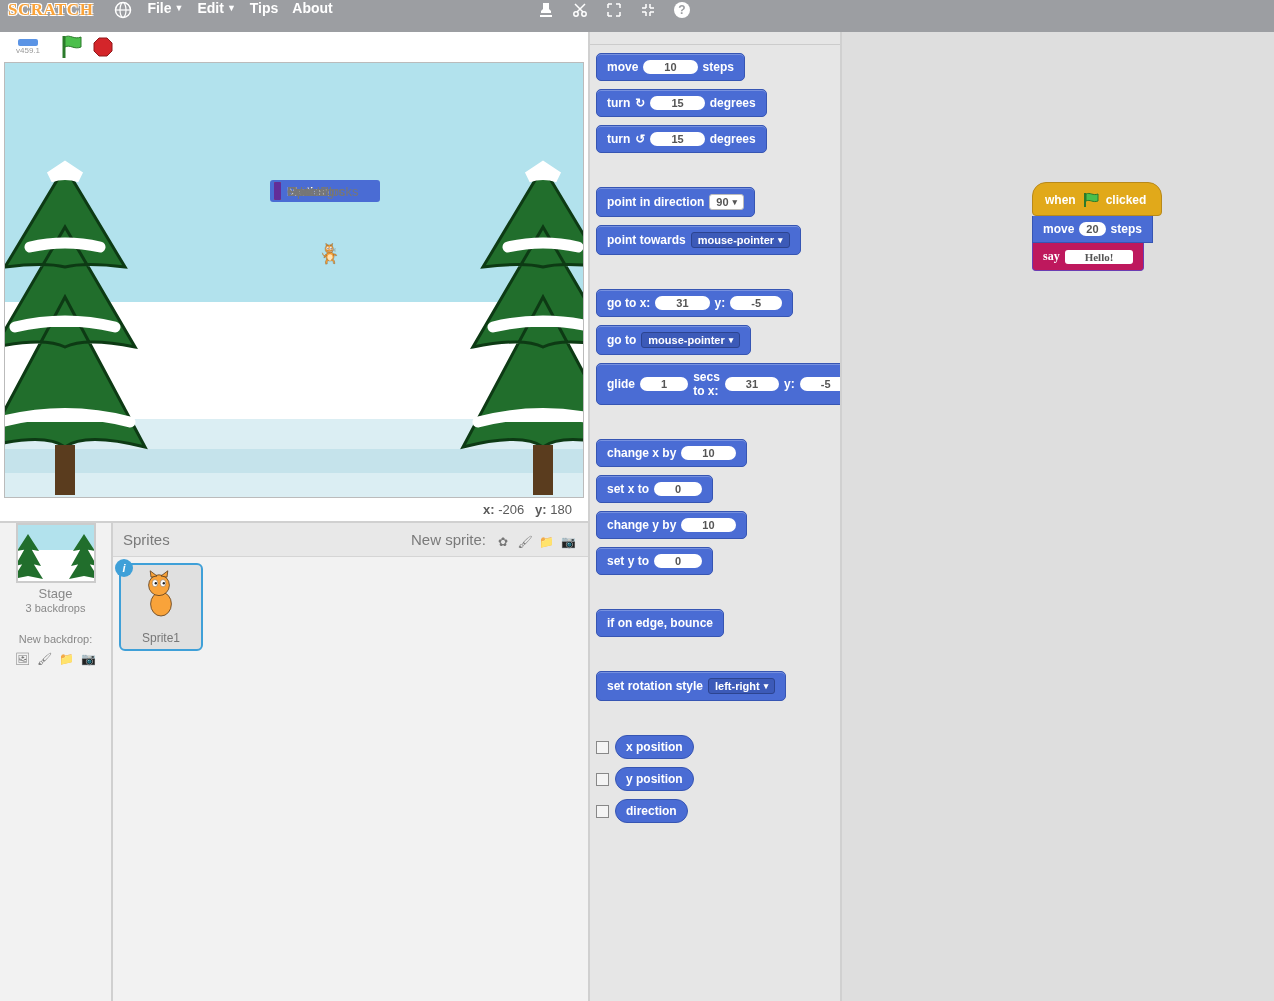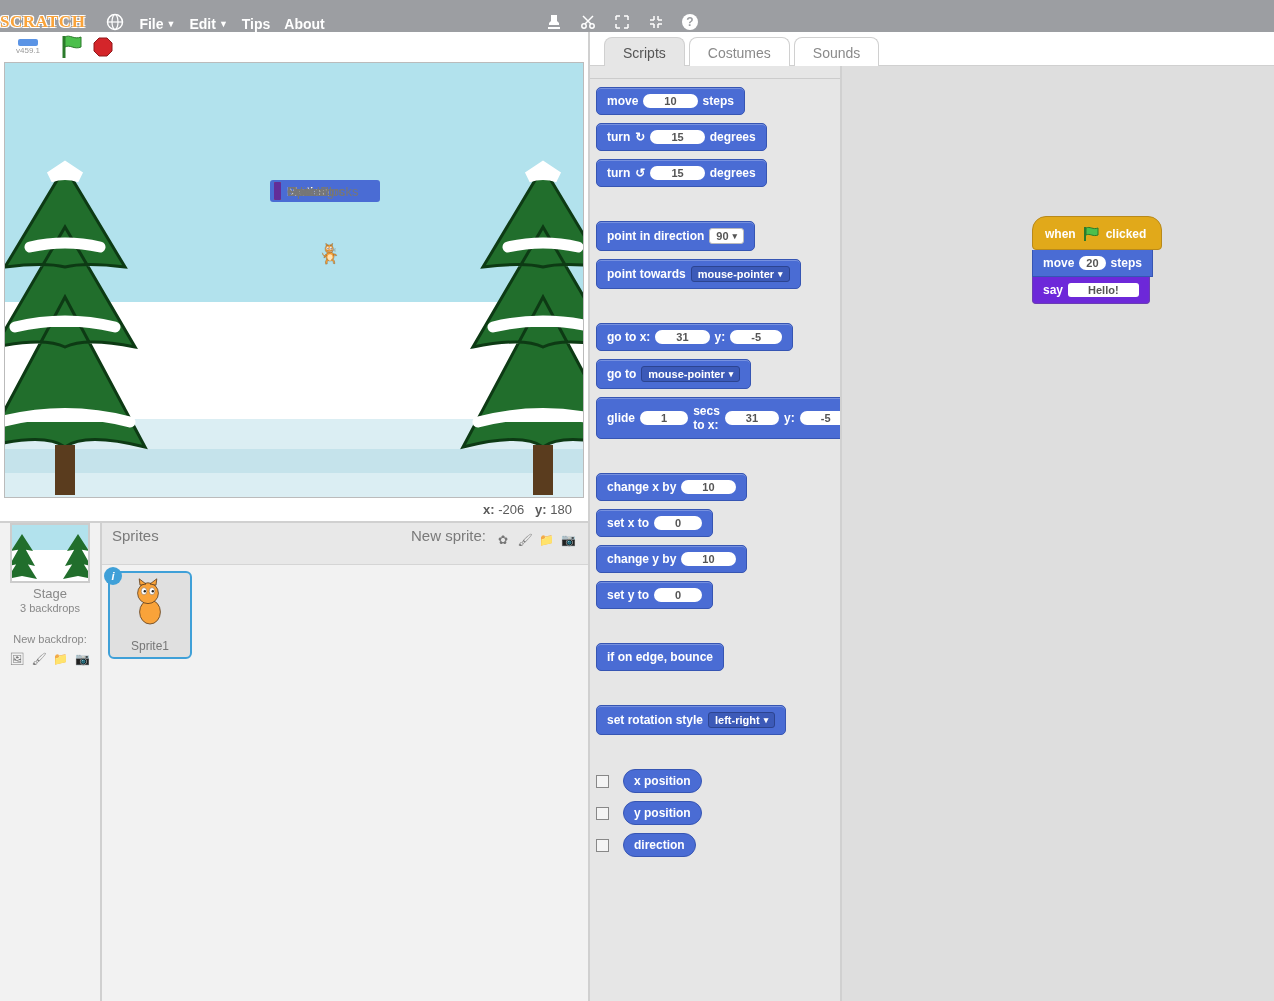--- a/index.html
+++ b/index.html
@@ -1,19 +1,19 @@
 <!DOCTYPE html>
 <html><head>
 <meta charset="utf-8">
 <style>
   * { box-sizing: border-box; margin: 0; padding: 0; }
   body { font-family: "Helvetica Neue", Arial, sans-serif; font-size: 12px; background: #fff; width: 1274px; height: 1001px; overflow: hidden; }
 
   
-  .menubar { height: 32px; background: #9c9ea2; display: flex; align-items: flex-end; padding: 0 0; color: #fff; font-weight: bold; font-size: 14px; gap: 14px; }
+  .menubar { height: 32px; background: #9c9ea2; display: flex; align-items: flex-start; padding: 0 8px; color: #fff; font-weight: bold; font-size: 14px; gap: 14px; }
   .scratch-logo { font-family: "Comic Sans MS", cursive; color: #f9a33a; text-shadow: -1px -1px 0 #fff, 1px -1px 0 #fff, -1px 1px 0 #fff, 1px 1px 0 #fff; font-size: 17px; letter-spacing: 0.5px; margin-right: 6px; }
   .menu-item { cursor: pointer; display: flex; align-items: center; gap: 3px; }
   .dropdown-caret { font-size: 9px; }
   .menu-spacer { flex: 1; }
   .menu-icon { width: 20px; height: 20px; display: inline-flex; align-items: center; justify-content: center; }
 
   .content { display: flex; height: calc(1001px - 32px); }
 
   
   .left-col { width: 590px; display: flex; flex-direction: column; border-right: 2px solid #d0d0d0; }
@@ -29,31 +29,31 @@
   .snow-ground { position: absolute; bottom: 0; left: 0; right: 0; top:55%; background: #fff; }
   .snow-band1{position:absolute;left:0;right:0;height:30px;bottom:48px;background:#dbeef3;}
   .snow-band2{position:absolute;left:0;right:0;height:24px;bottom:24px;background:#c5e3eb;}
   .snow-band3{position:absolute;left:0;right:0;height:24px;bottom:0;background:#dbeef3;}
   .tree { position: absolute; }
   .cat { position: absolute; left: 270px; top: 180px; width:110px; height:140px; }
   .coords { text-align: right; padding: 4px 16px; color:#5a5a5a; font-size:13px; font-weight:bold;}
   .coords span{font-weight:normal;}
 
   .sprites-area { flex:1; border-top:2px solid #d0d0d0; display:flex; }
-  .stage-col { width: 102px; border-right:2px solid #d0d0d0; display:flex; flex-direction:column; align-items:center; gap:1px; background:#f2f2f2;}
+  .stage-col { width: 113px; border-right:2px solid #d0d0d0; display:flex; flex-direction:column; align-items:center; gap:1px; background:#f2f2f2;}
   .stage-thumb { width:80px; height:60px; background:#b2e2ed; border:2px solid #ccc; position:relative; overflow:hidden; cursor:pointer;}
   .stage-thumb .mini-ground{position:absolute;bottom:0;left:0;right:0;height:55%;background:#fff;}
   .stage-lbl{color:#888;font-size:13px;margin-top:2px;}
   .stage-sub{color:#888;font-size:11px;}
   .new-backdrop-lbl{color:#888;font-size:11px;margin-top:18px;}
   .tool-icons-row{display:flex;gap:4px;margin-top:4px;}
   .tool-icons-row span{width:18px;height:18px;color:#777;cursor:pointer;display:flex;align-items:center;justify-content:center;}
 
   .sprites-col { flex:1; background:#f2f2f2; display:flex; flex-direction:column;}
-  .sprites-hdr{height:42px;display:flex;align-items:flex-start;padding:4px 10px;border-bottom:1px solid #d5d5d5;background:#e8e8e8;}
+  .sprites-hdr{height:34px;display:flex;align-items:center;padding:16px 10px;border-bottom:1px solid #d5d5d5;background:#e8e8e8;}
   .sprites-hdr-title{color:#7a7a7a;font-size:15px;}
   .sprites-hdr-spacer{flex:1;}
   .new-sprite-lbl{color:#7a7a7a;font-size:15px;margin-right:8px;}
   .sprite-list{padding:6px;display:flex;gap:8px;align-items:flex-start;}
   .sprite-item{width:84px;height:88px;border:2px solid #3fa0d8;border-radius:6px;background:#e0e0e0;position:relative;display:flex;flex-direction:column;align-items:center;justify-content:flex-end;padding-bottom:4px;cursor:pointer;}
   .sprite-item .info{position:absolute;top:-6px;left:-6px;width:18px;height:18px;background:#3fa0d8;border-radius:50%;color:#fff;display:flex;align-items:center;justify-content:center;font-weight:bold;font-size:11px;font-style:italic;}
   .sprite-name{color:#777;font-size:12px;}
   .sprite-canvas{flex:1;display:flex;align-items:center;justify-content:center;}
 
   
@@ -69,29 +69,29 @@
   .cat.active { background:#4a6cd4; color:#fff; font-weight:bold;}
   .cat-swatch{width:7px;height:18px;border-radius:1px;}
 
   .blocks-list { flex:1; padding:8px 6px; overflow:auto; display:flex; flex-direction:column; gap:8px; }
   .block-gap{height:18px;}
   .block { background:#4a6cd4; color:#fff; font-size:12px; font-weight:bold; padding:6px 10px; border-radius:5px; border:1px solid #3655b3; display:inline-flex; align-items:center; gap:5px; width:fit-content; cursor:grab; box-shadow: inset 0 1px 0 rgba(255,255,255,.25);}
   .block .num { background:#fff; color:#555; border-radius:10px; padding:1px 21px; font-weight:bold; font-size:11px;}
   .block .dd { background:#3c5ab8; border:1px solid #2c4490; padding:1px 6px; border-radius:3px; font-size:11px; display:inline-flex; align-items:center; gap:4px;text-align:right;}
   .block .dd:after{content:"▾";font-size:9px;}
   .block .dd.white{background:#fff;color:#555;border-color:#bbb;}
-  .reporter-row { display:flex; align-items:center; gap:14px;}
+  .reporter-row { display:flex; align-items:center; gap:6px;}
   .chk { width:13px;height:13px;border:1px solid #888;background:#f4f4f4;}
   .reporter { background:#4a6cd4;color:#fff;padding:4px 10px;border-radius:12px;font-size:12px;font-weight:bold;border:1px solid #3655b3;cursor:grab;}
 
   .script-area { flex:1; background:#dedede; position:relative; overflow:auto;}
   .script-stack { position:absolute; left:190px; top:150px; }
   .hat { background:#e1a91a;color:#fff;font-weight:bold;font-size:12px;padding:8px 12px 6px;border-radius:14px 14px 4px 4px;border:1px solid #b8891a;width:130px;display:flex;align-items:center;gap:6px;}
   .stack-block { background:#4a6cd4;color:#fff;font-weight:bold;font-size:12px;padding:6px 10px;border:1px solid #3655b3;border-top:none;display:flex;align-items:center;gap:5px;width:fit-content;min-width:110px;}
-  .stack-block.looks { background:#6d28d9;border-color:#6b3db3;}
+  .stack-block.looks { background:#be185d;border-color:#6b3db3;font-family:Liberation Serif, serif;}
   .stack-block .num{background:#fff;color:#555;border-radius:10px;padding:1px 7px;font-size:11px;}
   .stack-block .txt{background:#fff;color:#555;border-radius:3px;padding:1px 20px;font-size:11px;}
   .stack-block:last-child{border-radius:0 0 4px 4px;}
 
   svg { display:block; }
 </style>
 </head>
 <body>
 
 <div class="menubar">
@@ -258,25 +258,20 @@
               </svg>
             </div>
             <span class="sprite-name">Sprite1</span>
           </div>
         </div>
       </div>
     </div>
   </div>
 
   <div class="right-col">
-    <div class="tabs">
-      <div class="tab active">Scripts</div>
-      <div class="tab">Costumes</div>
-      <div class="tab">Sounds</div>
-    </div>
     <div class="scripts-body">
       <div class="palette">
         <div class="categories" id="categories">
             <div class="cat active">
               <span class="cat-swatch" style="background: rgb(74, 108, 212);"></span>
               <span>Motion</span>
             </div>
             <div class="cat">
               <span class="cat-swatch" style="background: rgb(200, 131, 48);"></span>
               <span>Events</span>

